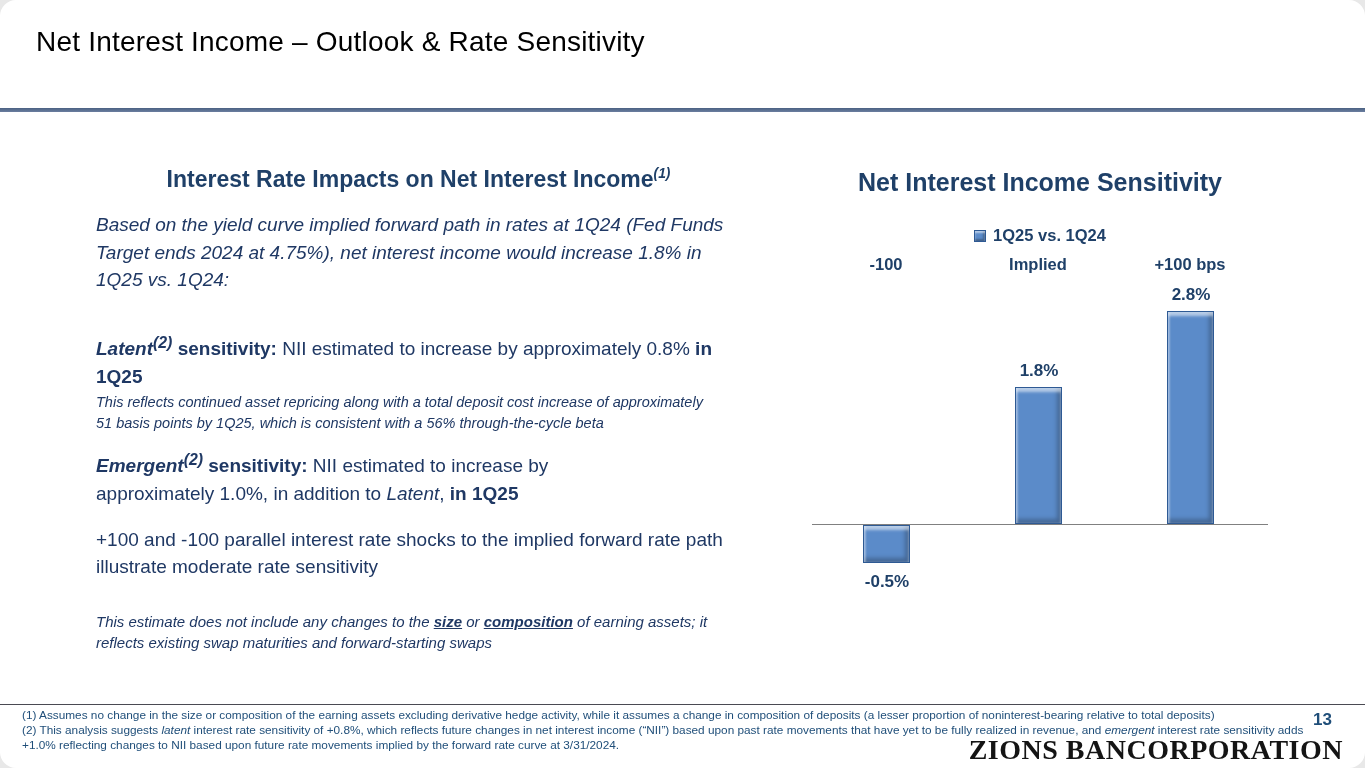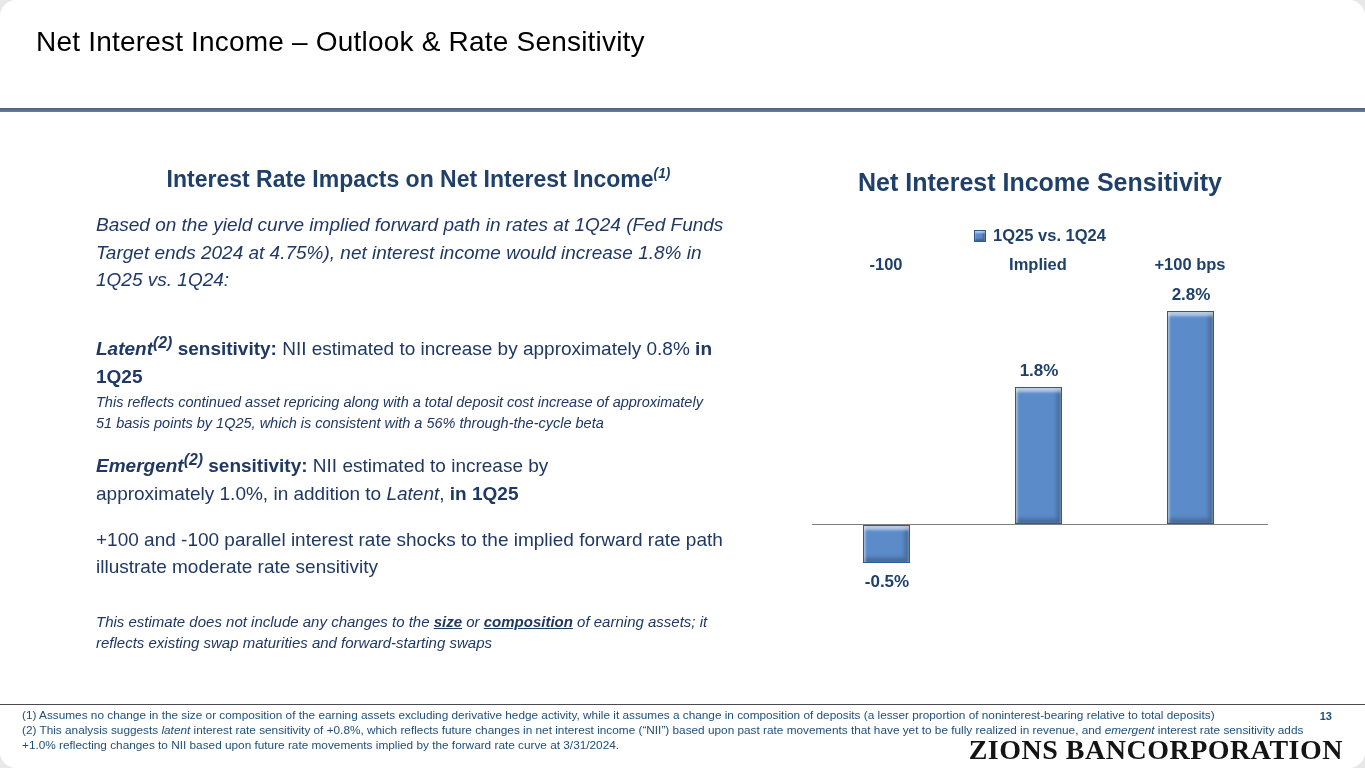--- a/index.html
+++ b/index.html
@@ -73,21 +73,21 @@
     font-size:17px; font-weight:700; color:#1f4068;
   }
   
   .footer-rule { position:absolute; left:0; right:0; top:704px; height:1px; background:#4a4a52; }
   .footnotes {
     position:absolute; left:10px; top:708px; width:1295px;
     font-size:11.8px; line-height:1.28; color:#1f4e79;margin-left:12px;
   }
   .page-number {
     position:absolute; right:33px; top:710px;
-    font-size:11px; font-weight:700; color:#1f4e79;
+    font-size:17px; font-weight:700; color:#1f4e79;
   }
   .company-logo {
     position:absolute; right:22px; top:734px;
     font-family:"Liberation Serif", serif; font-size:28px; font-weight:600;
     color:#141414; letter-spacing:.5px; white-space:nowrap;
   }
 </style>
 </head>
 <body>
 

